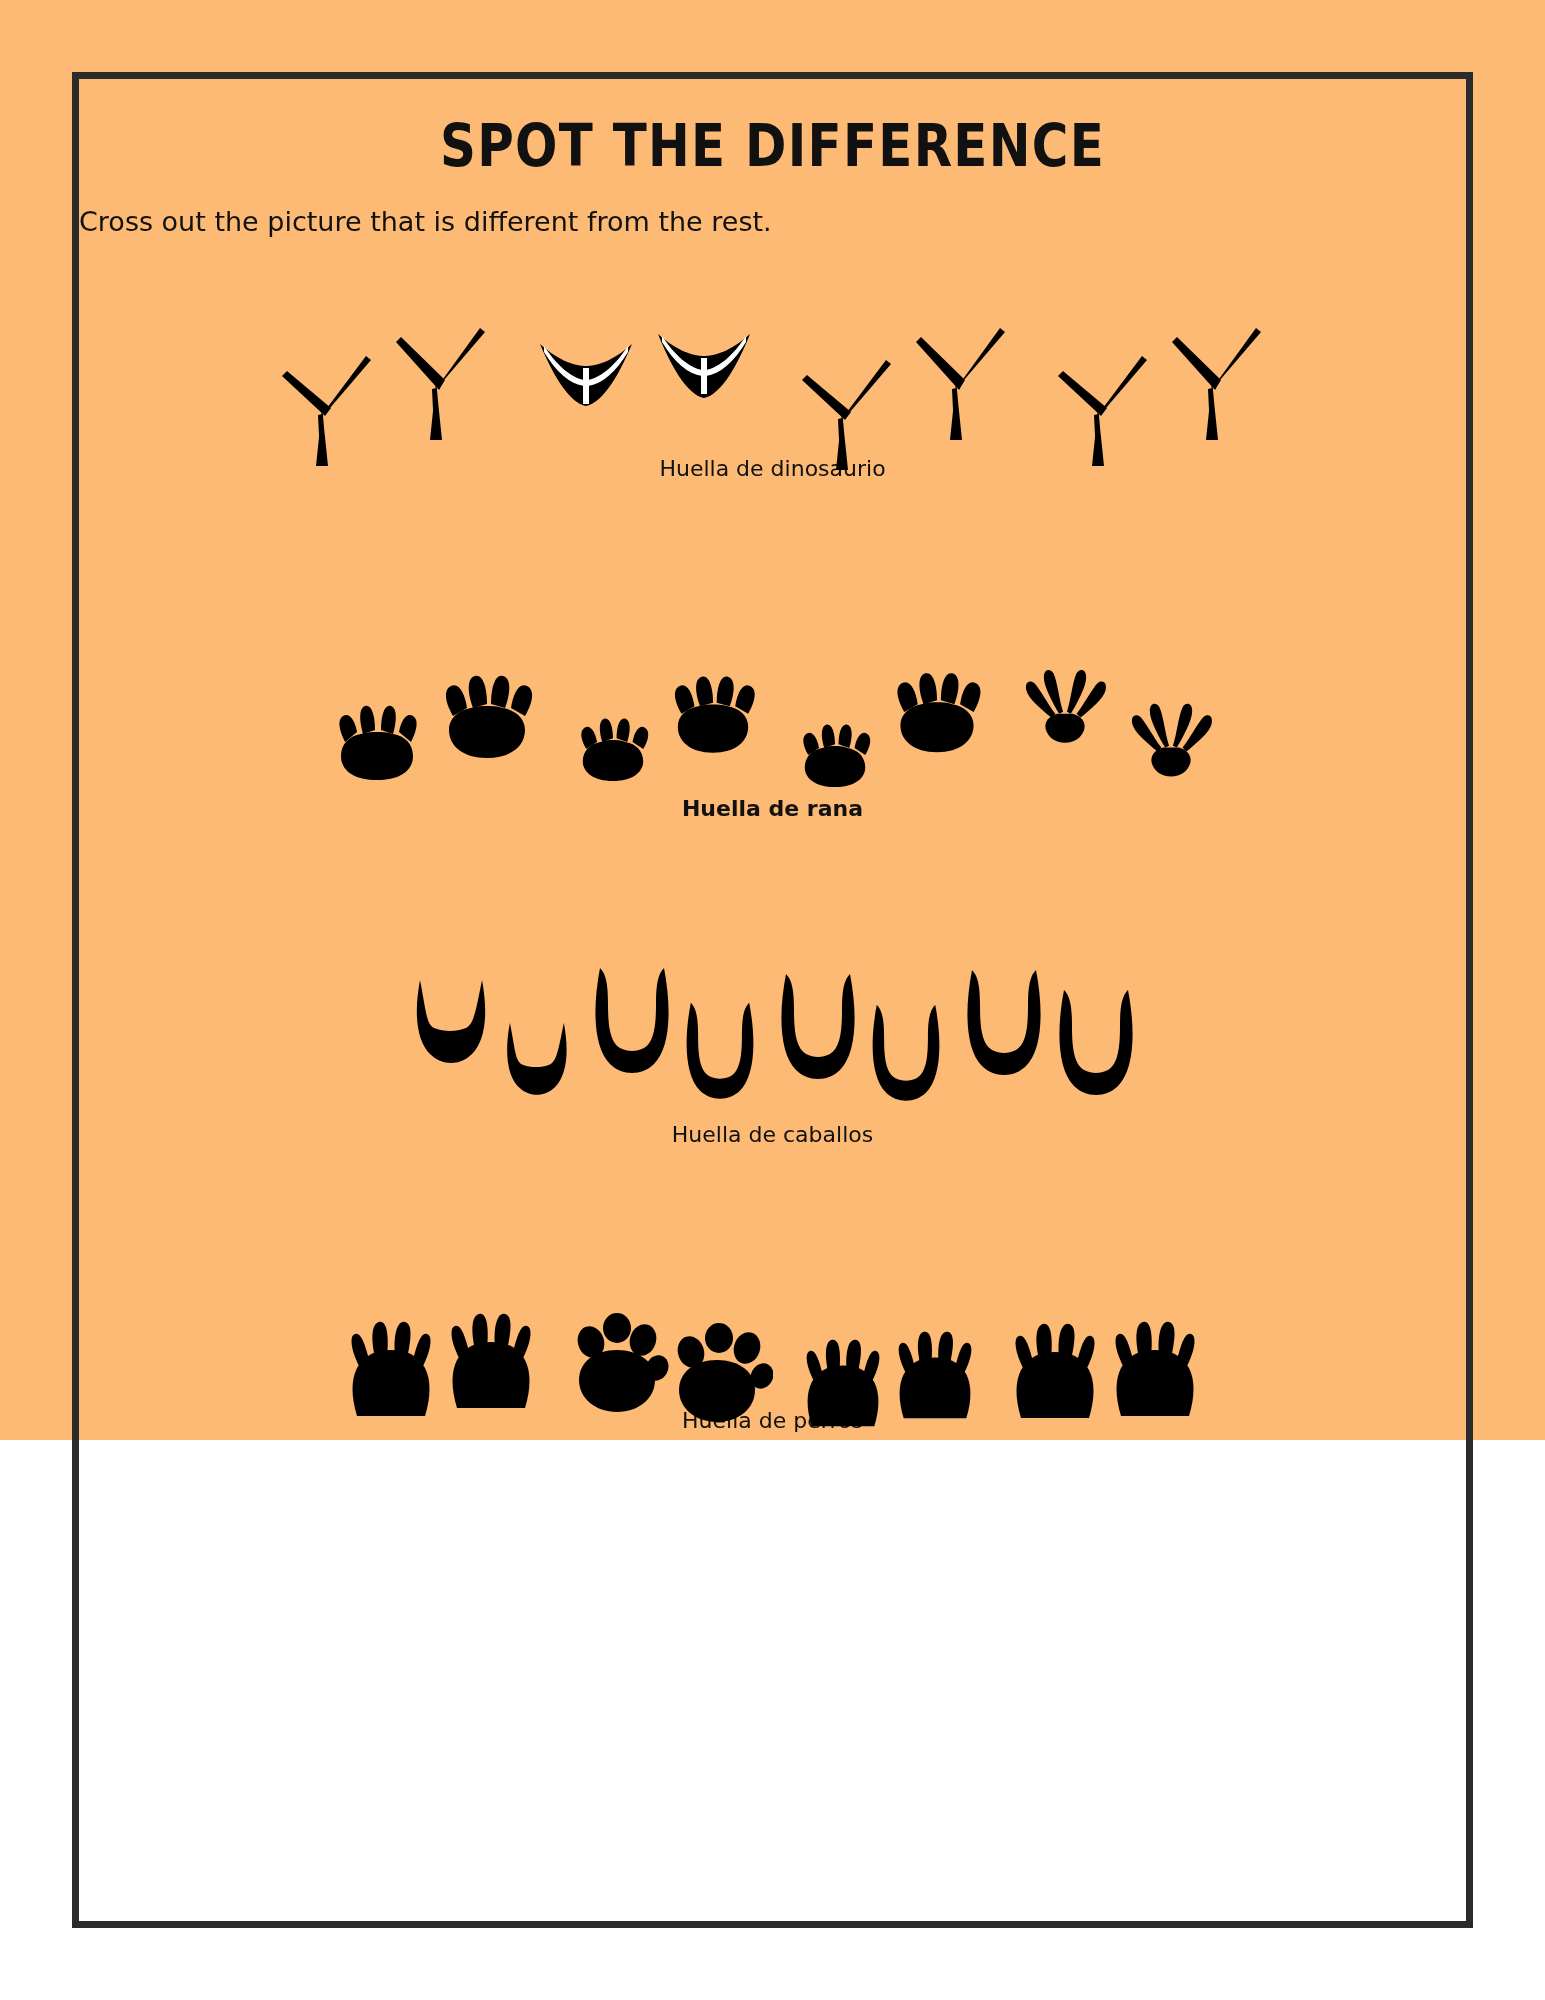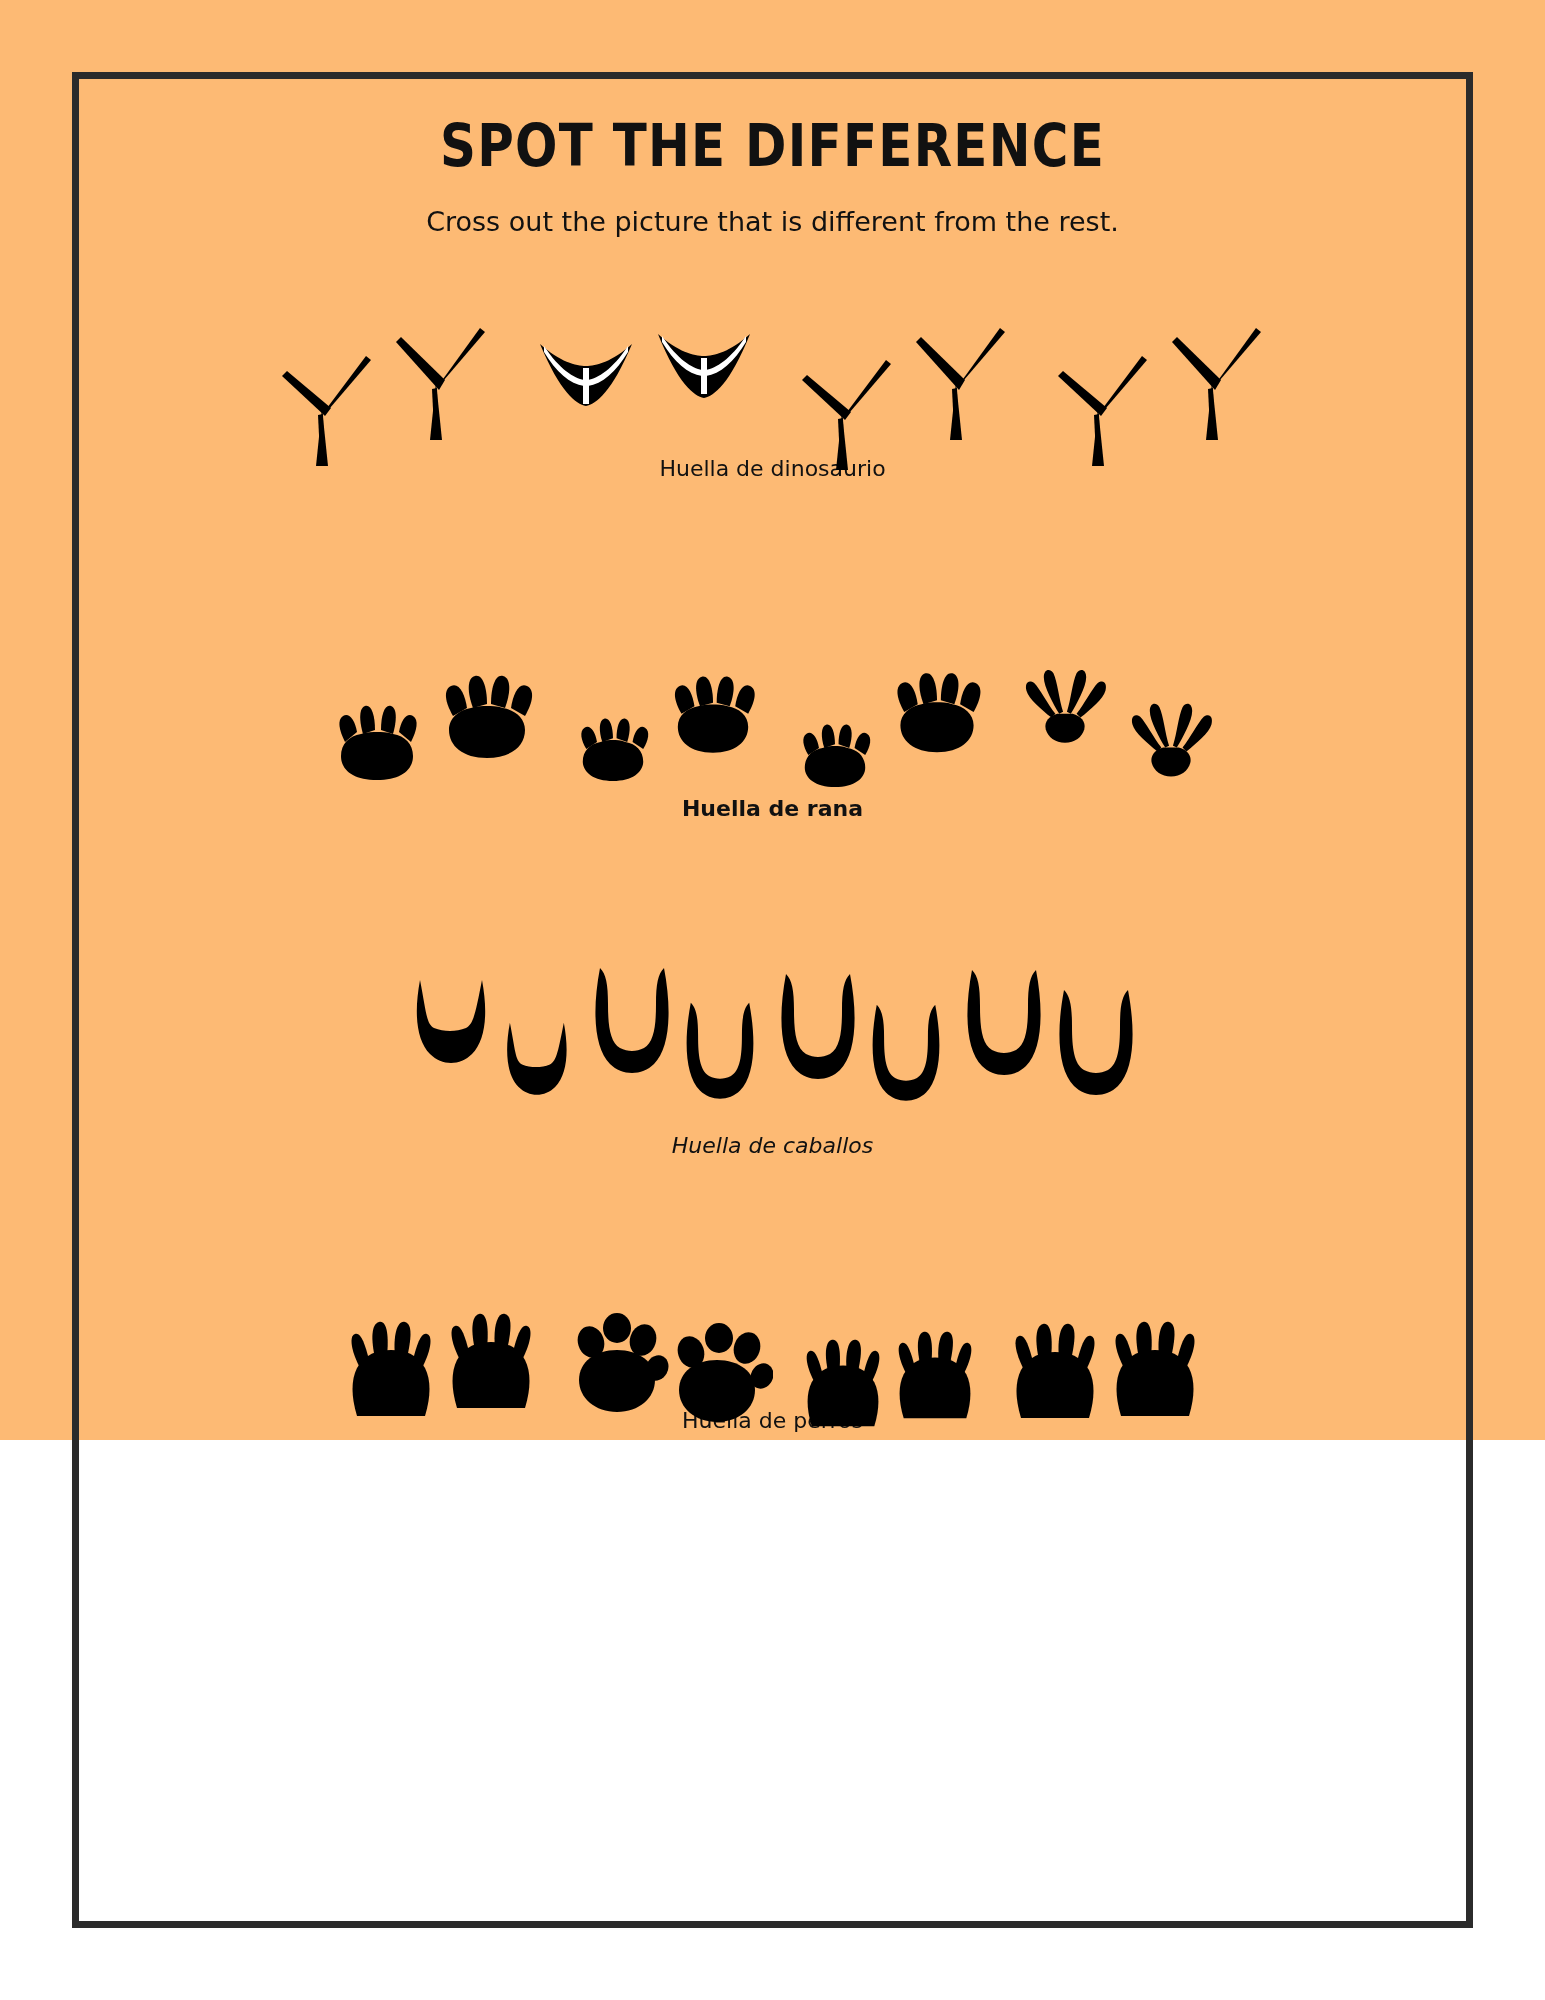--- a/index.html
+++ b/index.html
@@ -42,21 +42,21 @@
     text-align: center;
     margin-top: 33px;
     font-family: "DejaVu Sans", sans-serif;
     font-size: 58px;
     font-weight: bold;
     letter-spacing: 1.5px;
     color: #111111;
     transform: scaleX(0.86);
   }
   .subtitle {
-    text-align: center;
+    text-align: left;
     margin-top: 26px;
     font-size: 27px;
     color: #111111;
     font-family: "DejaVu Sans", sans-serif;
   }
   .rows {
     margin-top: 58px;
   }
   .track-row {
     position: relative;
@@ -76,21 +76,21 @@
   }
   .row-label {
     text-align: center;
     font-size: 22px;
     color: #111111;
     font-family: "DejaVu Sans", sans-serif;
   }
   
   .row-1 .row-label { margin-top: -14px; }
   .row-2 .row-label { margin-top: 6px; font-weight: bold; }
-  .row-3 .row-label { margin-top: 23px; font-style: italic; }
+  .row-3 .row-label { margin-top: 12px; }
   .row-4 .row-label { margin-top: -22px; }
 
   .row-1 .row-icons { gap: 34px; }
   .row-2 .row-icons { gap: 24px; }
   .row-3 .row-icons { gap: 10px; }
   .row-4 .row-icons { gap: 24px; }
 
   .row-1 .pair { gap: 6px; }
   .row-2 .pair { gap: 2px; }
   .row-3 .pair { gap: 0px; }

